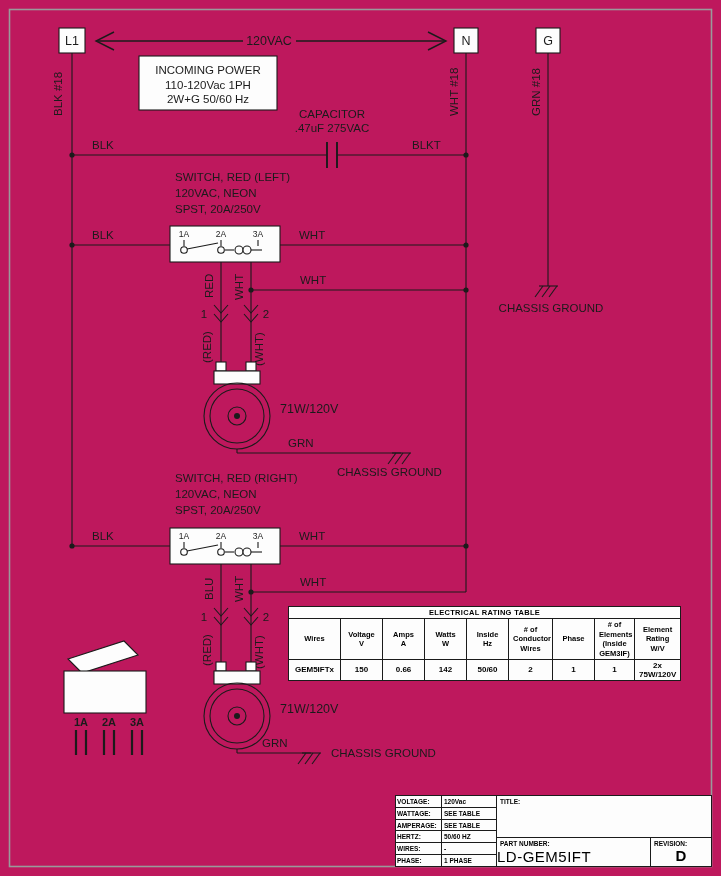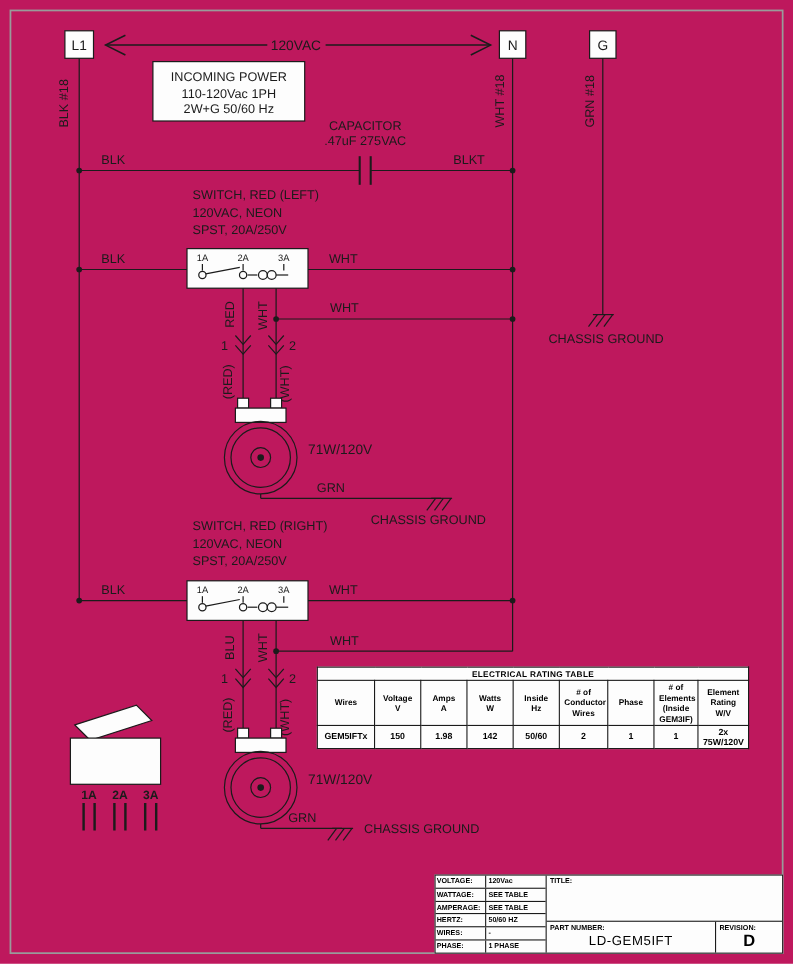--- a/index.html
+++ b/index.html
@@ -34,21 +34,21 @@
   .spec-row { flex:1; display:flex; border-bottom:1px solid #1b1b1b; }
   .spec-row:last-child { border-bottom:none; }
   .spec-l { width:46px; border-right:1px solid #1b1b1b; font-size:6.5px; font-weight:bold; padding:0 1px; display:flex; align-items:center; }
   .spec-v { flex:1; font-size:6.5px; font-weight:bold; padding:0 2px; display:flex; align-items:center; }
   .tb-main { flex:1; display:flex; flex-direction:column; }
   .title-cell { height:42px; border-bottom:1px solid #1b1b1b; position:relative; }
   .small-label { position:absolute; left:3px; top:2px; font-size:6.5px; font-weight:bold; }
   .big-title { text-align:center; margin-top:15px; font-size:16px; letter-spacing:1.5px; }
   .tb-bottom { flex:1; display:flex; }
   .part { flex:1; border-right:1px solid #1b1b1b; position:relative; }
-  .part-num { text-align:center; margin-top:10px; font-size:12px; letter-spacing:.5px; }
+  .part-num { text-align:left; margin-top:10px; font-size:15px; letter-spacing:.5px; }
   .rev { width:60px; position:relative; }
   .rev-val { text-align:center; margin-top:9px; font-size:15px; font-weight:bold; }
 </style>
 </head>
 <body>
 
 <div class="page">
 
   <svg class="diagram" width="721" height="876" viewBox="0 0 721 876">
     <rect class="sheet-border" x="9.5" y="9.5" width="702" height="857"></rect>
@@ -303,21 +303,21 @@
 Elements
 (Inside
 GEM3IF)</th>
         <th>Element
 Rating
 W/V</th>
       </tr>
       <tr>
         <td>GEM5IFTx</td>
         <td>150</td>
-        <td>1.98</td>
+        <td>0.66</td>
         <td>142</td>
         <td>50/60</td>
         <td>2</td>
         <td>1</td>
         <td>1</td>
         <td>2x 75W/120V</td>
       </tr>
     </tbody>
       </table>
   </div>

